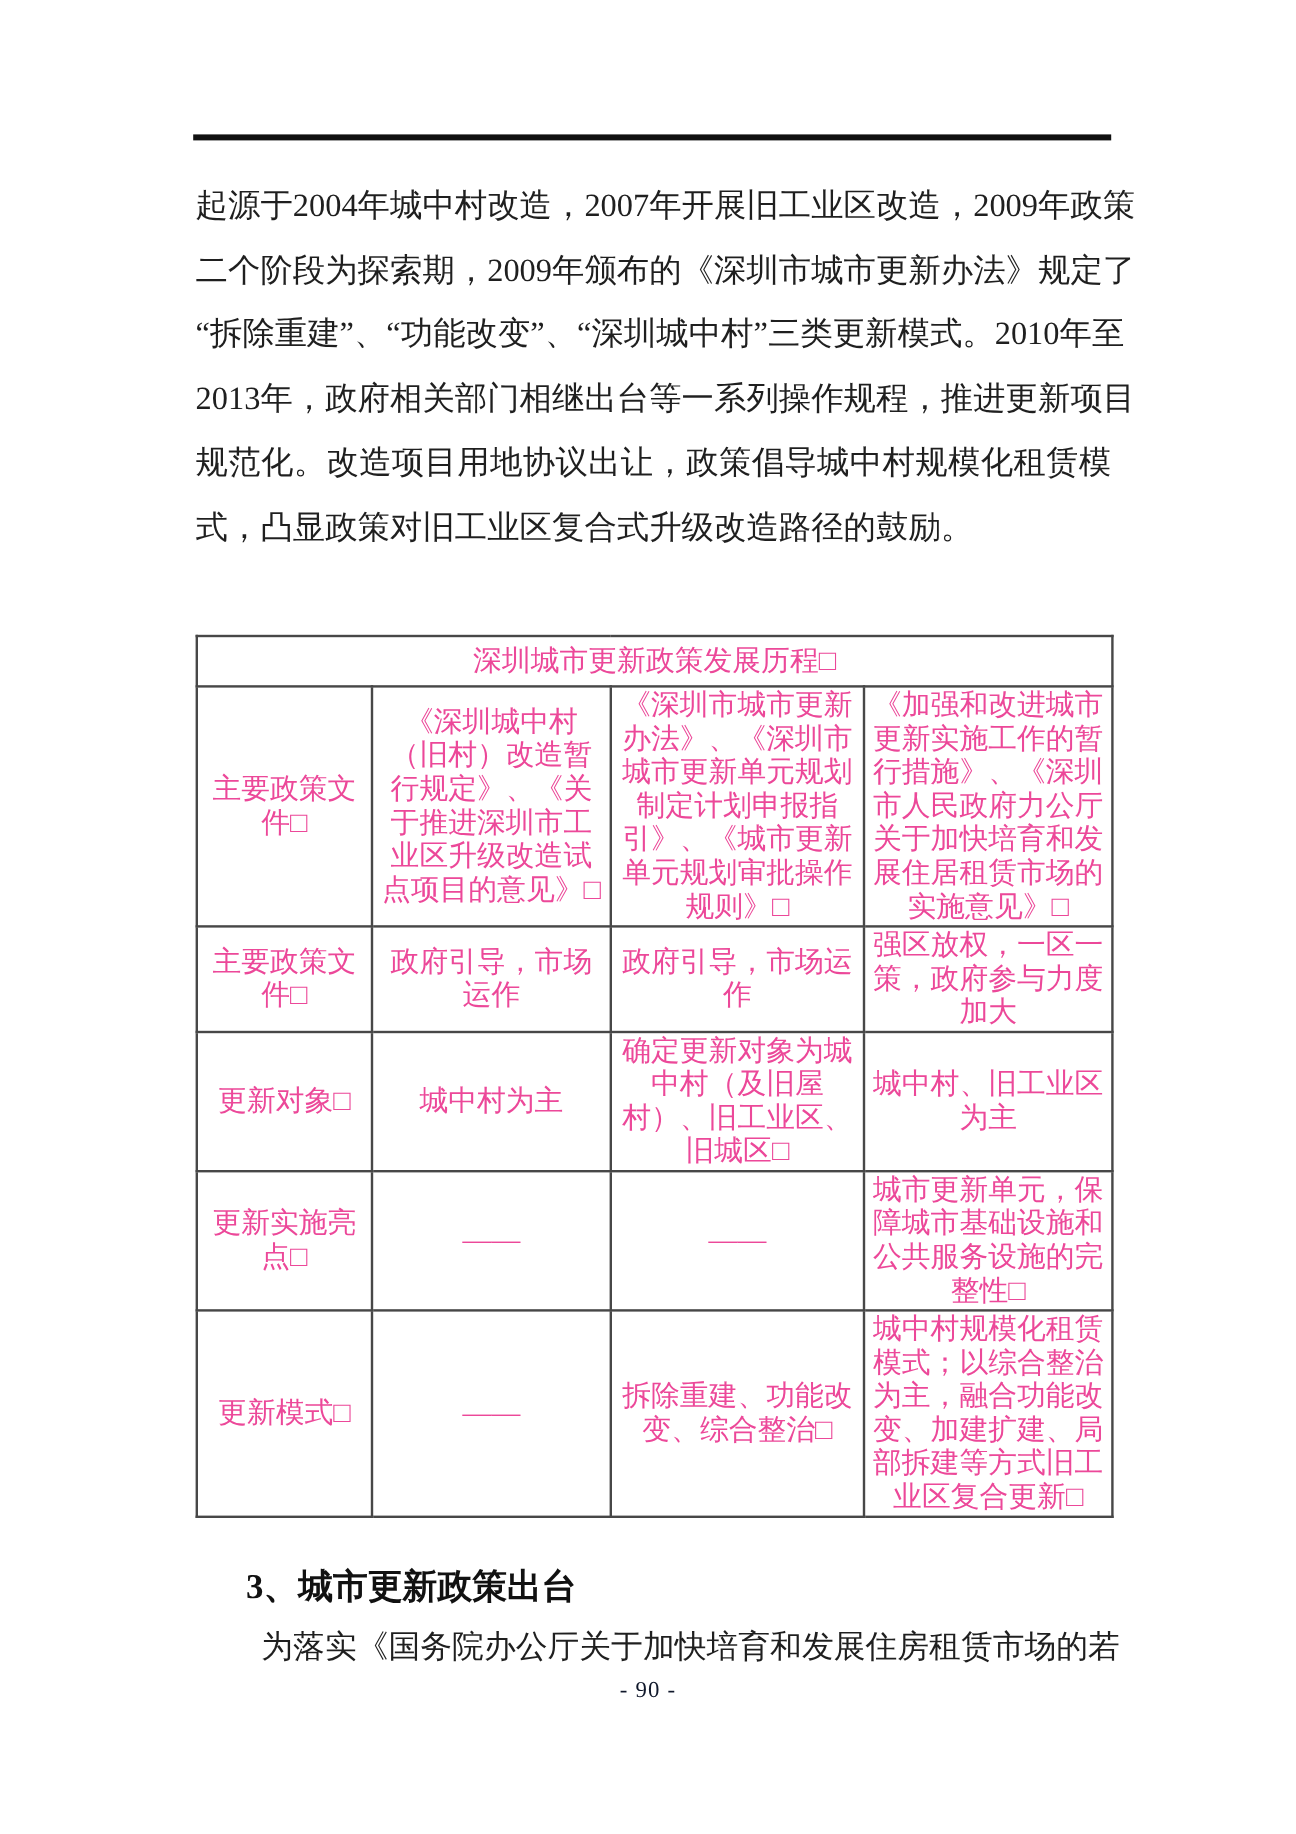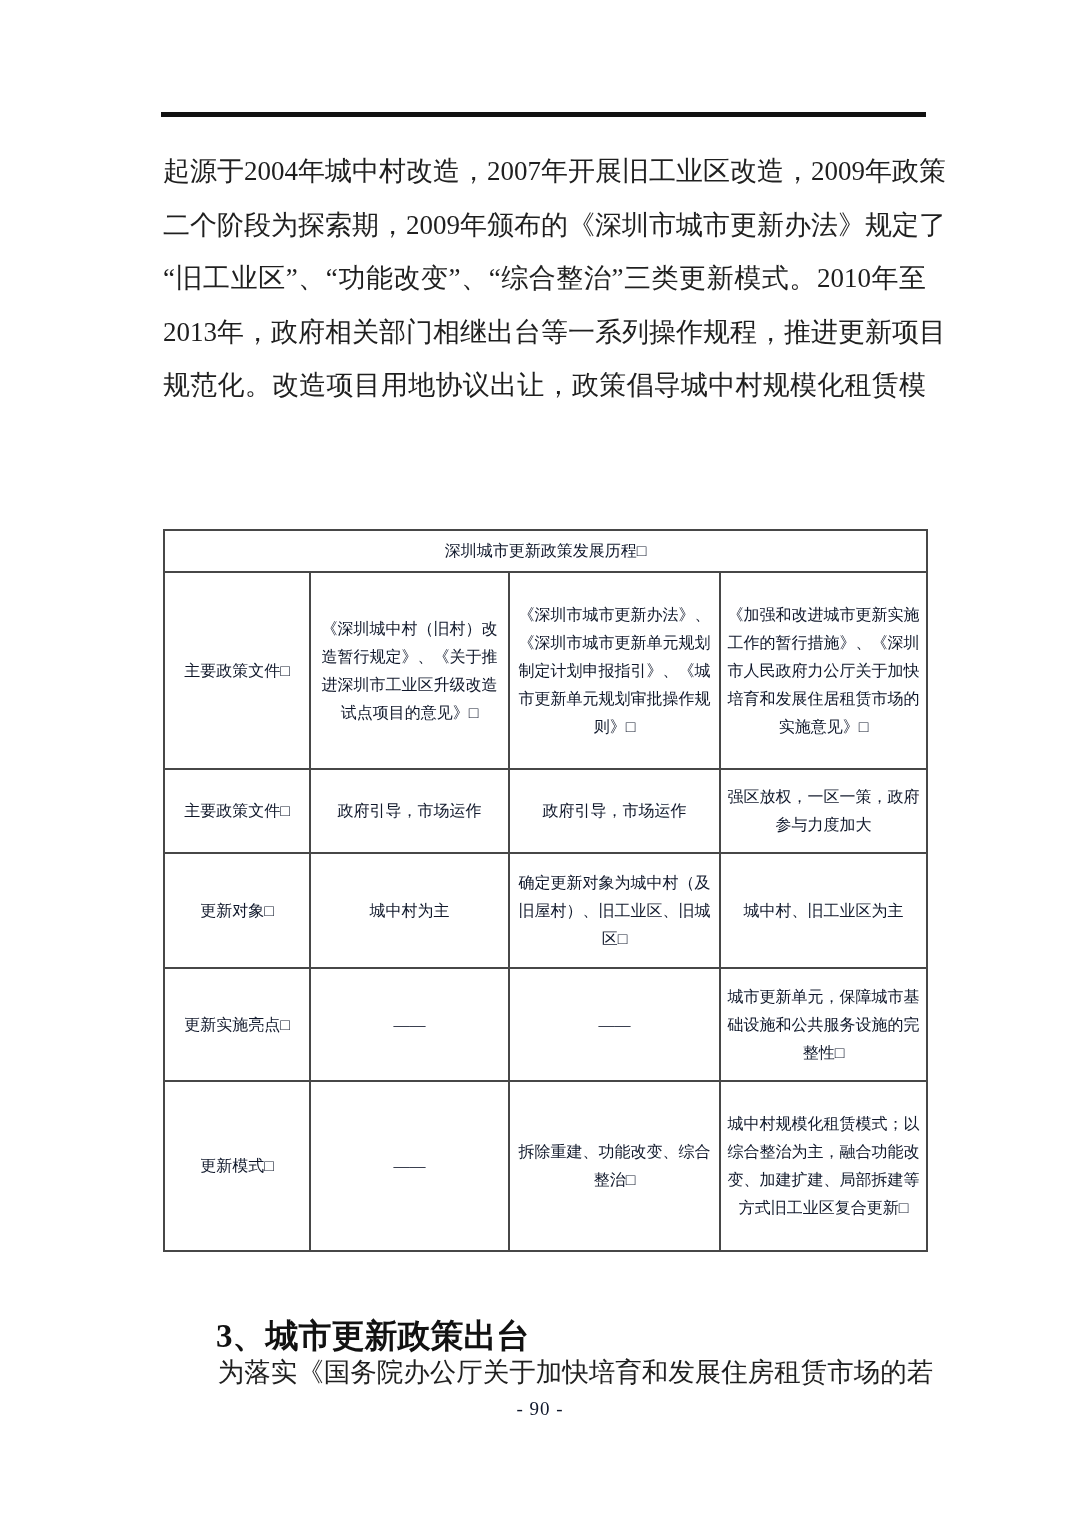--- a/index.html
+++ b/index.html
@@ -27,35 +27,35 @@
     text-align-last:justify;
     white-space:nowrap;
   }
   .intro .ln.last{
     text-align-last:left;
   }
 
   table.policy{
     position:absolute;left:163px;top:529px;width:763px;
     border-collapse:collapse;table-layout:fixed;
-    font-size:16px;line-height:28px;color:#0f172a;
+    font-size:24px;line-height:28px;color:#ec4899;
   }
   table.policy td{
     border:2px solid #474747;
     text-align:center;vertical-align:middle;
     padding:1px 4px;
     word-break:break-all;
   }
   tr.t-title td{height:38px;}
   tr.t-head td{height:41px;}
 
   .heading{
     position:absolute;left:163px;top:1303px;width:763px;
-    font-size:33px;font-weight:700;color:#111;
-    margin:11px;padding:0 0 0 42px;
+    font-size:29px;font-weight:700;color:#111;
+    margin:0;padding:0 0 0 42px;
   }
   .followup{
     position:absolute;left:163px;top:1346px;width:780px;
     font-size:26.5px;line-height:53px;
     text-indent:45px;white-space:nowrap;
     margin:0;
     text-align:center;
   }
   .page-number{
     position:absolute;left:0;top:1398px;width:1080px;
@@ -66,23 +66,24 @@
 </head>
 <body>
 
 <div class="page">
 
   <div class="top-rule"></div>
 
   <div class="intro">
     <div class="ln">起源于2004年城中村改造，2007年开展旧工业区改造，2009年政策</div>
     <div class="ln">二个阶段为探索期，2009年颁布的《深圳市城市更新办法》规定了</div>
-    <div class="ln">“旧工业区”、“功能改变”、“综合整治”三类更新模式。2010年至</div>
+    <div class="ln">“拆除重建”、“功能改变”、“深圳城中村”三类更新模式。2010年至</div>
     <div class="ln">2013年，政府相关部门相继出台等一系列操作规程，推进更新项目</div>
     <div class="ln">规范化。改造项目用地协议出让，政策倡导城中村规模化租赁模</div>
+    <div class="ln last">式，凸显政策对旧工业区复合式升级改造路径的鼓励。</div>
   </div>
 
   <table class="policy">
     <colgroup>
       <col style="width:146px">
         <col style="width:199px">
         <col style="width:211px">
         <col style="width:207px">
     </colgroup>
     <tbody>

